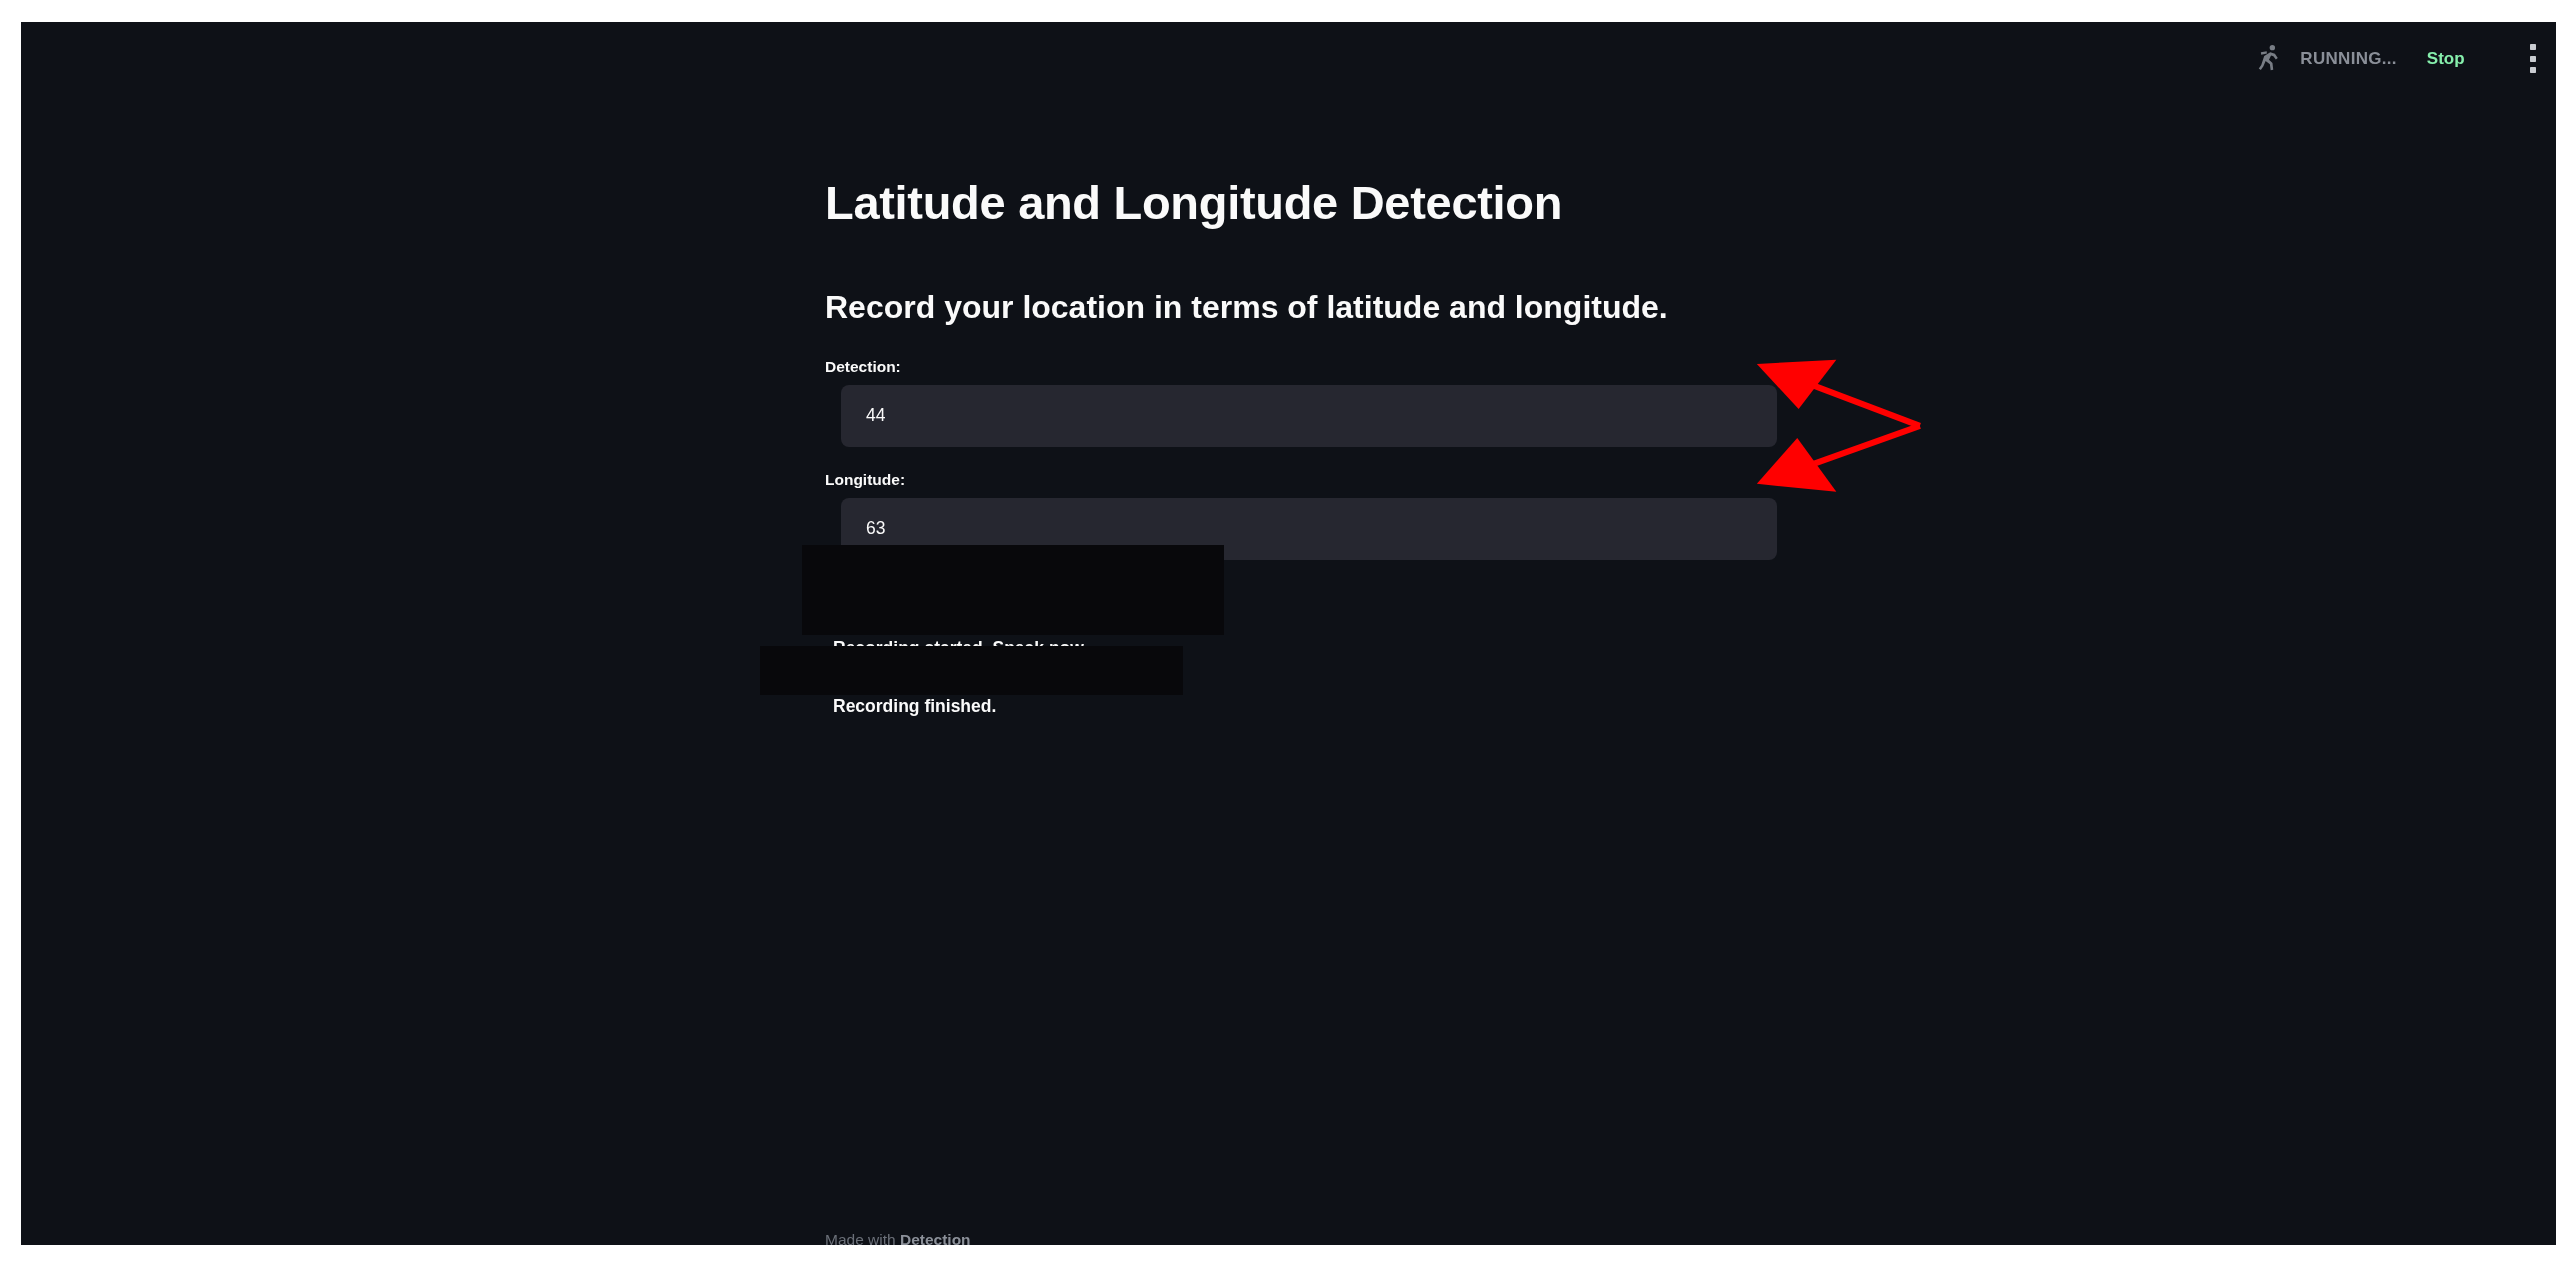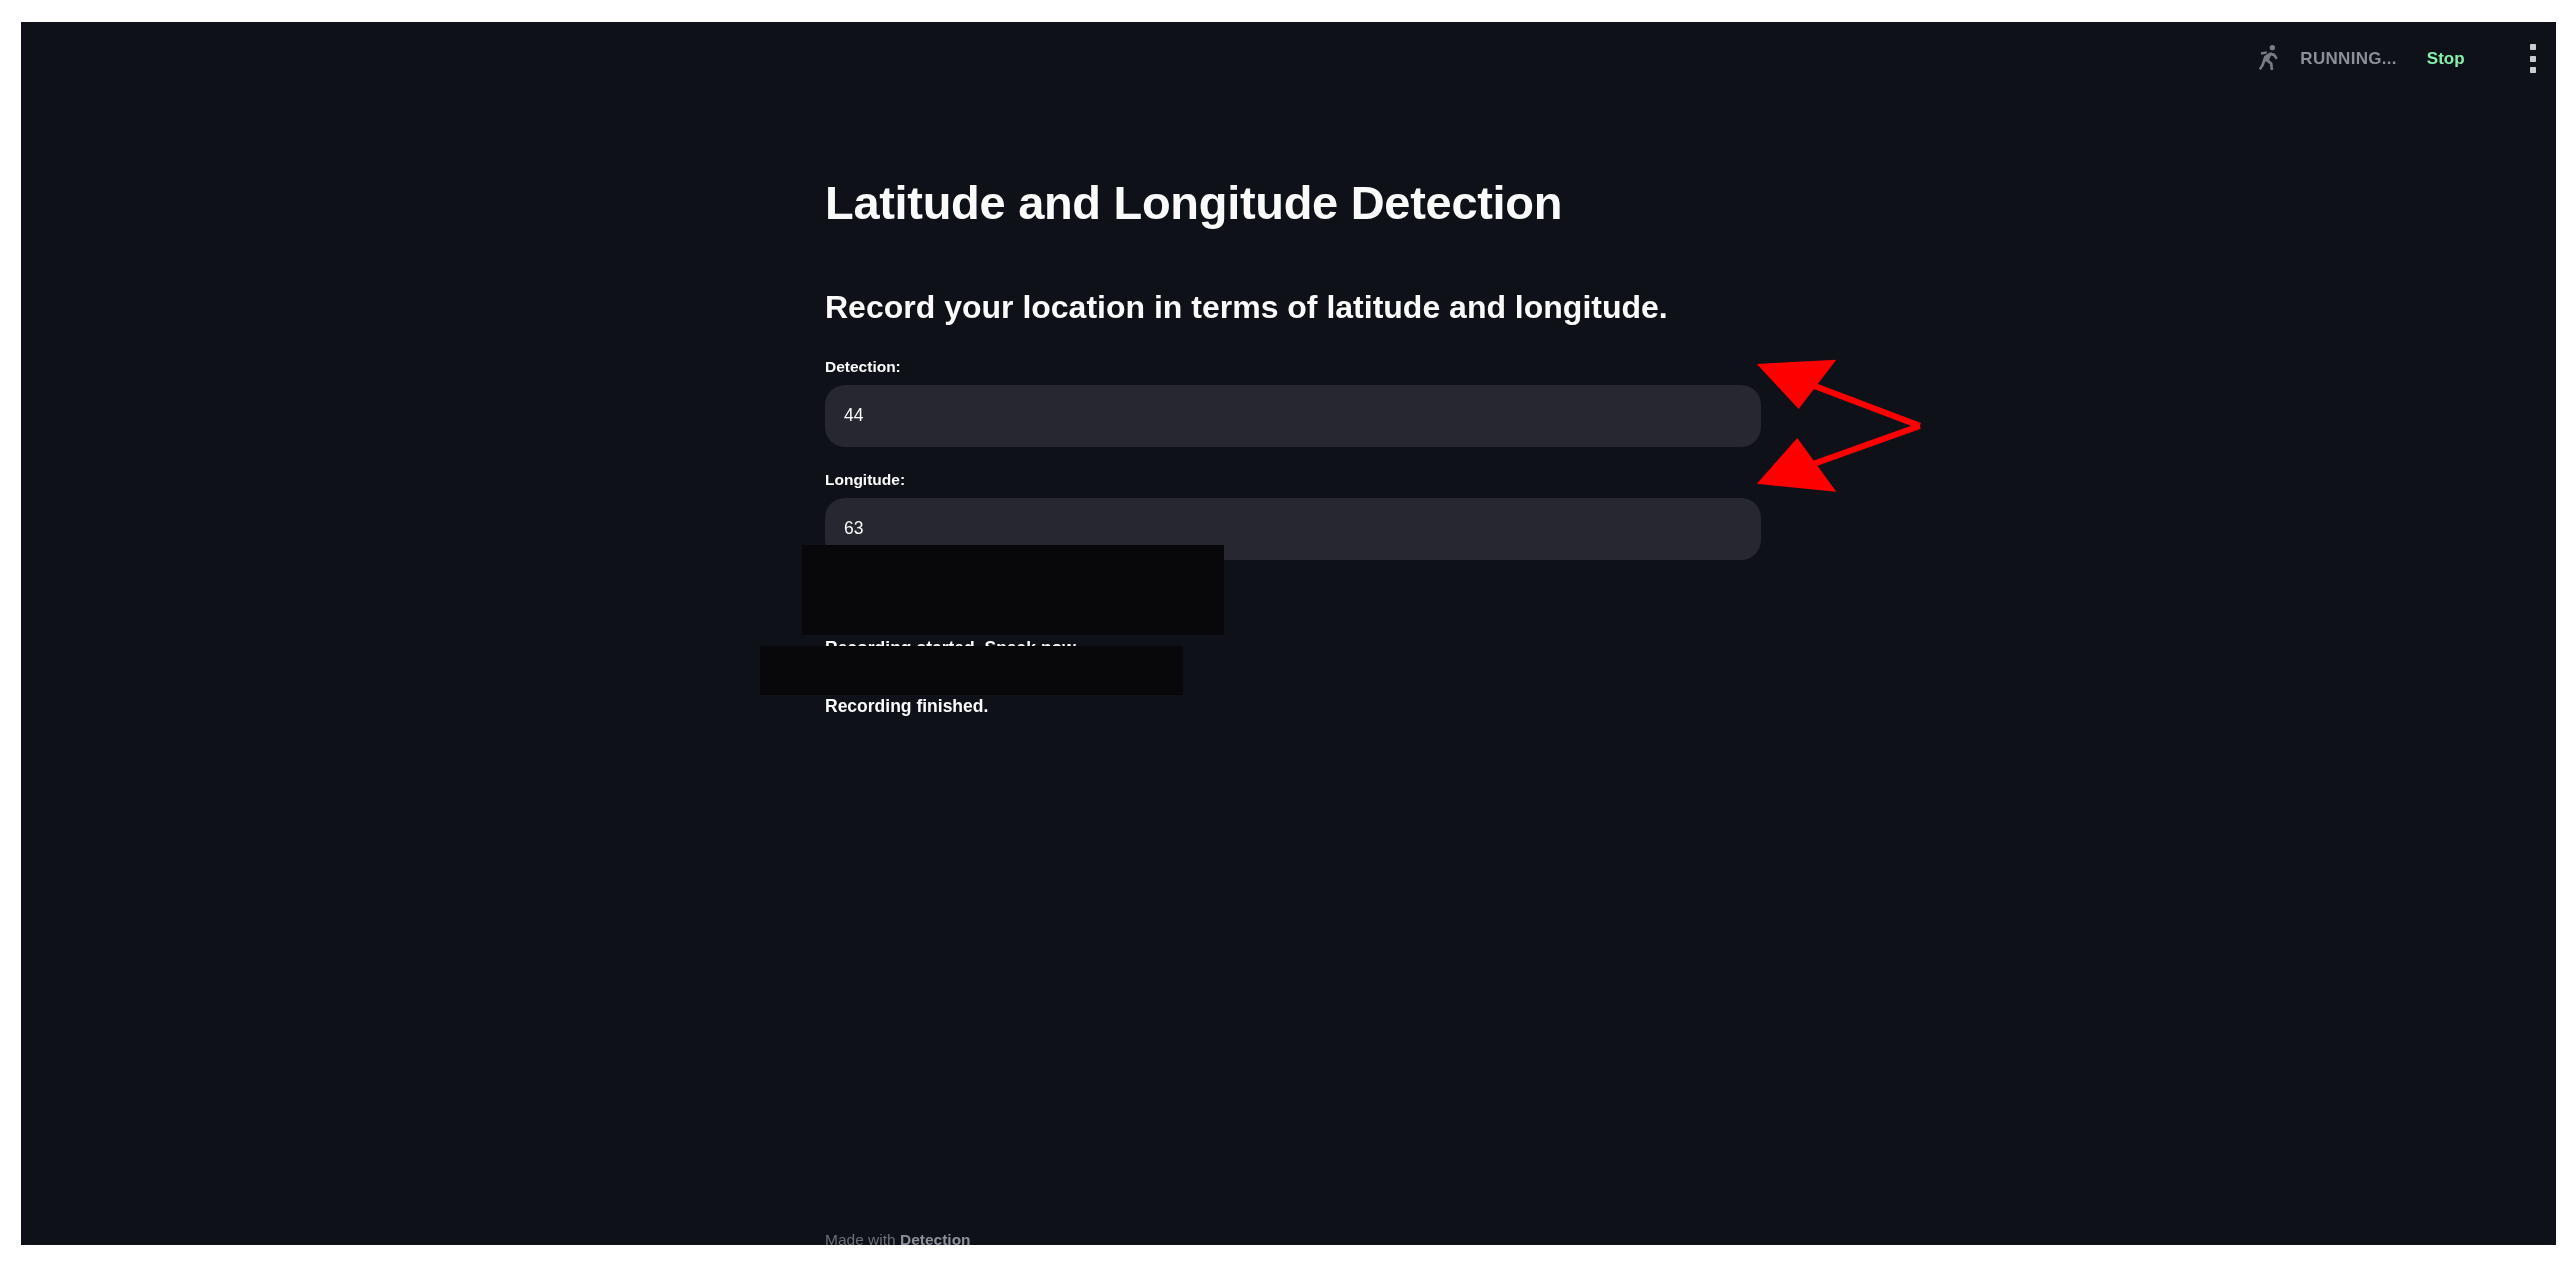--- a/index.html
+++ b/index.html
@@ -140,34 +140,35 @@
     display: block;
     white-space: nowrap;
   }
 
   .text-input {
     box-sizing: border-box;
     width: 936px;
     height: 62px;
     background: #262730;
     border: none;
-    border-radius: 20px;
+    border-radius: 8px;
     color: #FAFAFA;
     font-family: "Liberation Sans", sans-serif;
     font-size: 17.5px;
     font-weight: 400;
-    padding: 0 19px;
+    padding: 0 25px;
     outline: none;
     display: block;
+    margin-left: 16px;
   }
 
   
   .status-line {
     position: absolute;
-    left: 0;
+    left: 8px;
     color: #FAFAFA;
     font-size: 17.5px;
     font-weight: 700;
     white-space: nowrap;
     line-height: 1;
   }
   .status-line.msg-1 { top: 568px; }
   .status-line.msg-2 { top: 618px; }
   .status-line.msg-3 { top: 676px; }
 

